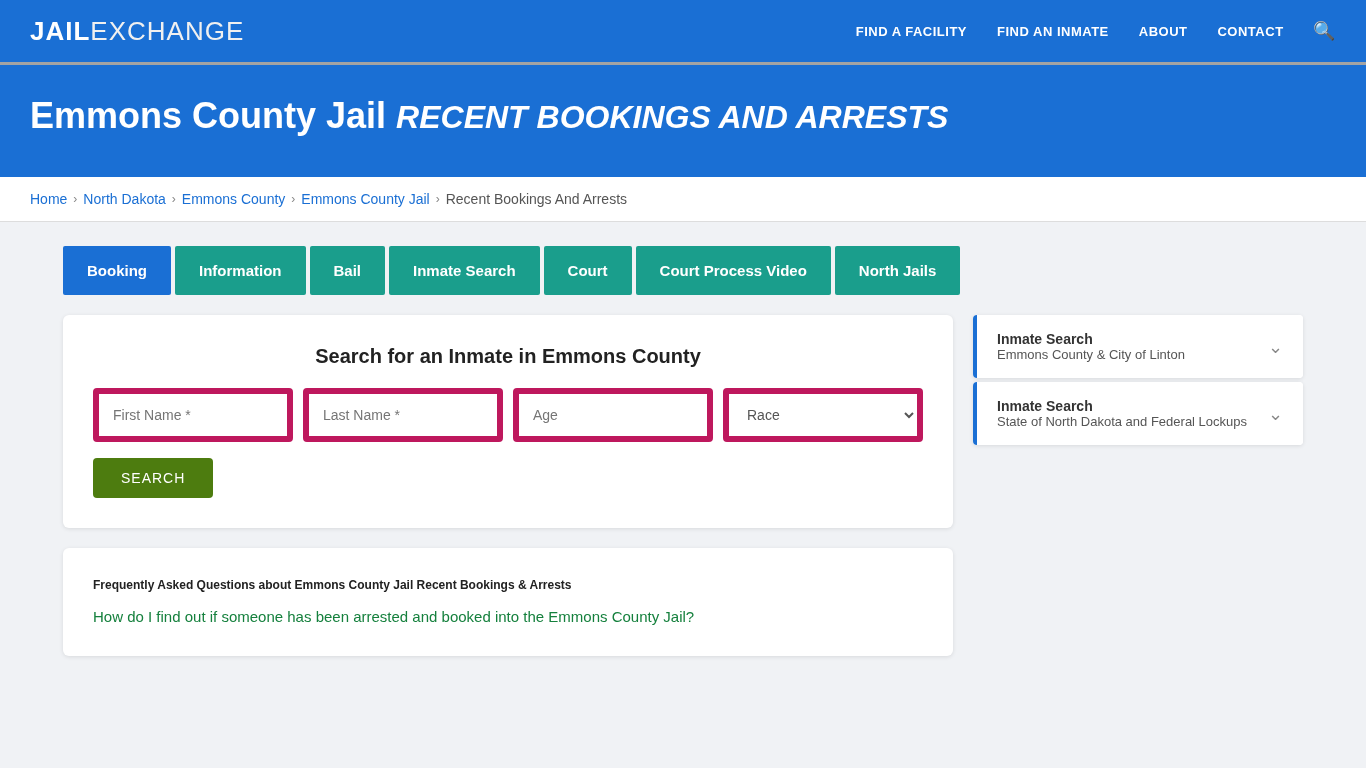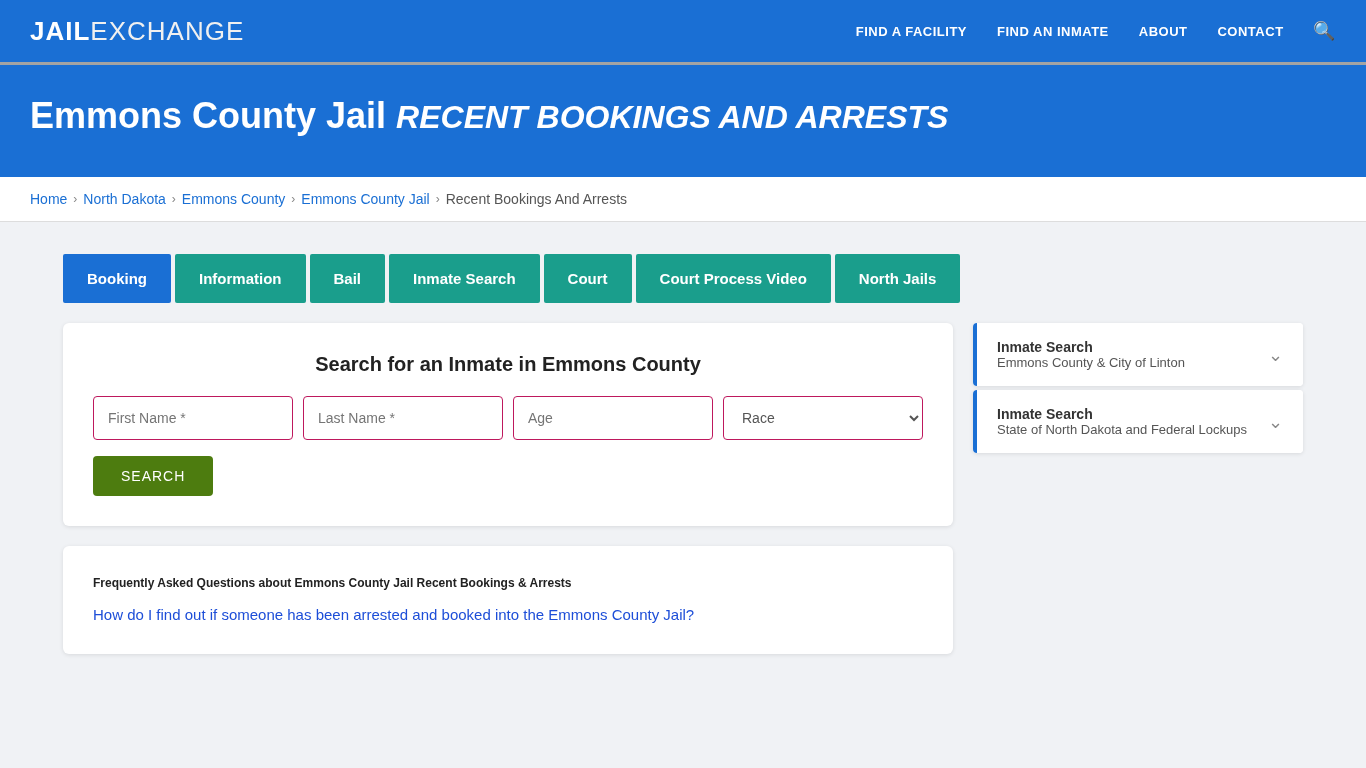--- a/index.html
+++ b/index.html
@@ -77,21 +77,21 @@
     .breadcrumb a {
       color: #1a6fd4;
       text-decoration: none;
     }
     .breadcrumb .sep { color: #888; font-size: 12px; }
     .breadcrumb .current { color: #555; }
 
     
     .main-content {
       max-width: 1300px;
-      margin: 12px auto;
+      margin: 4px auto;
       padding: 20px 30px;
     }
 
     
     .tabs {
       display: flex;
       gap: 4px;
       margin-bottom: 20px;
       flex-wrap: wrap;
     }
@@ -137,21 +137,21 @@
       margin-bottom: 20px;
       color: #222;
     }
     .search-form {
       display: flex;
       gap: 10px;
       flex-wrap: wrap;
       margin-bottom: 16px;
     }
     .search-form input, .search-form select {
-      border: 1px solid #be185d;
+      border: 6px solid #be185d;
       border-radius: 4px;
       padding: 12px 14px;
       font-size: 14px;
       color: #555;
       flex: 1;
       min-width: 120px;
     }
     .search-form select {
       min-width: 140px;
       background: white;
@@ -176,21 +176,21 @@
       padding: 30px;
       box-shadow: 0 1px 4px rgba(0,0,0,0.1);
     }
     .faq-card h2 {
       font-size: 12px;
       font-weight: 700;
       color: #222;
       margin-bottom: 16px;
     }
     .faq-link {
-      color: #1d4ed8;
+      color: #15803d;
       text-decoration: none;
       font-size: 15px;
     }
 
     
     .right-panel {
       width: 330px;
       flex-shrink: 0;
       display: flex;
       flex-direction: column;

